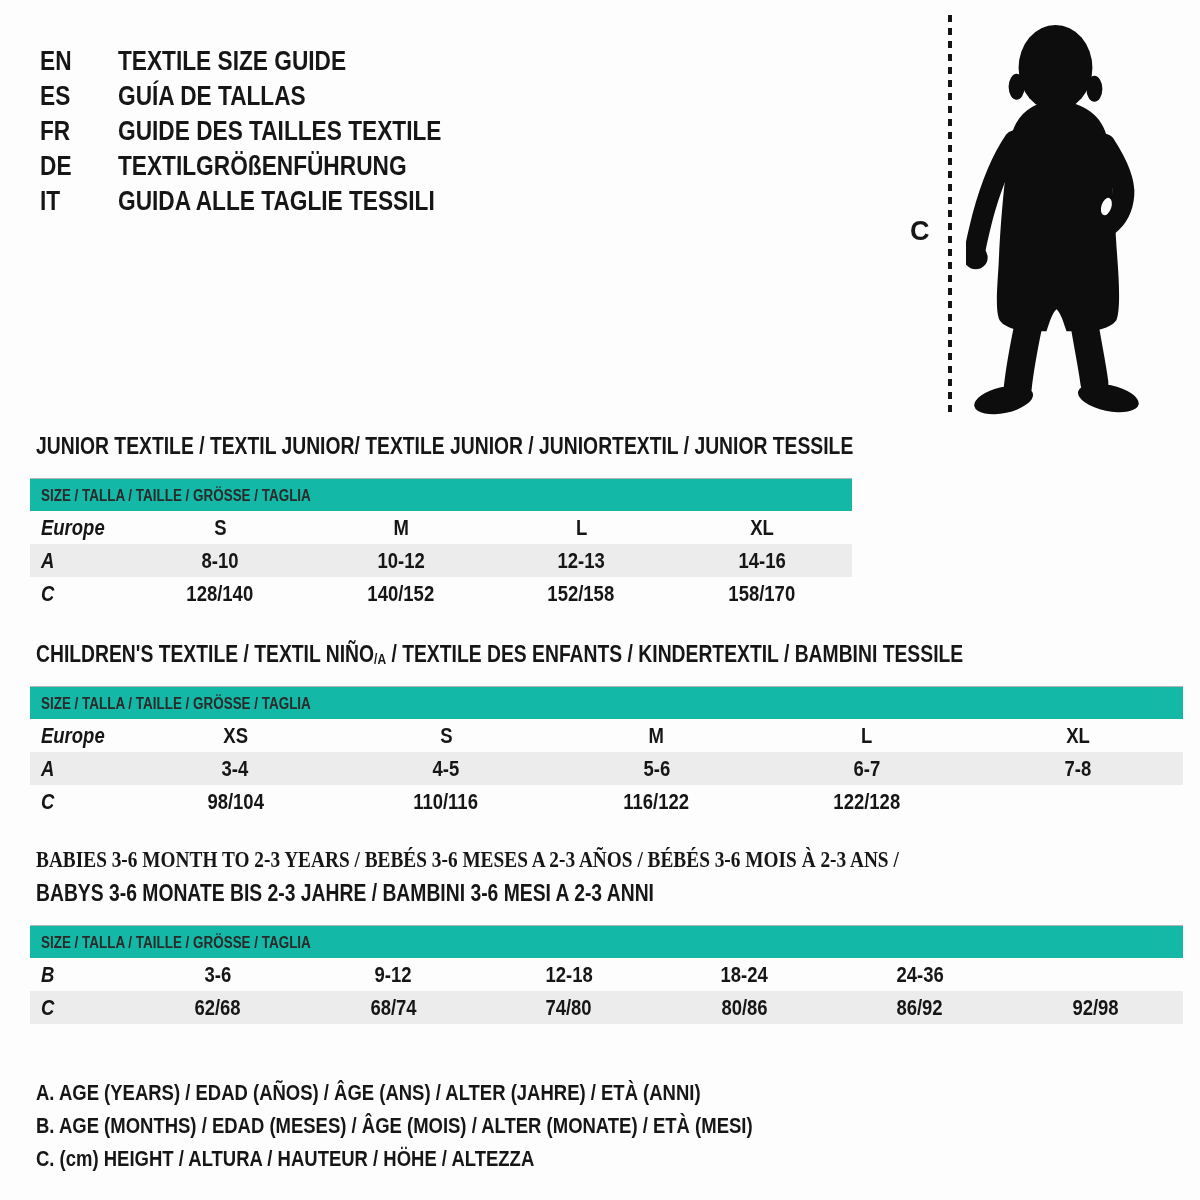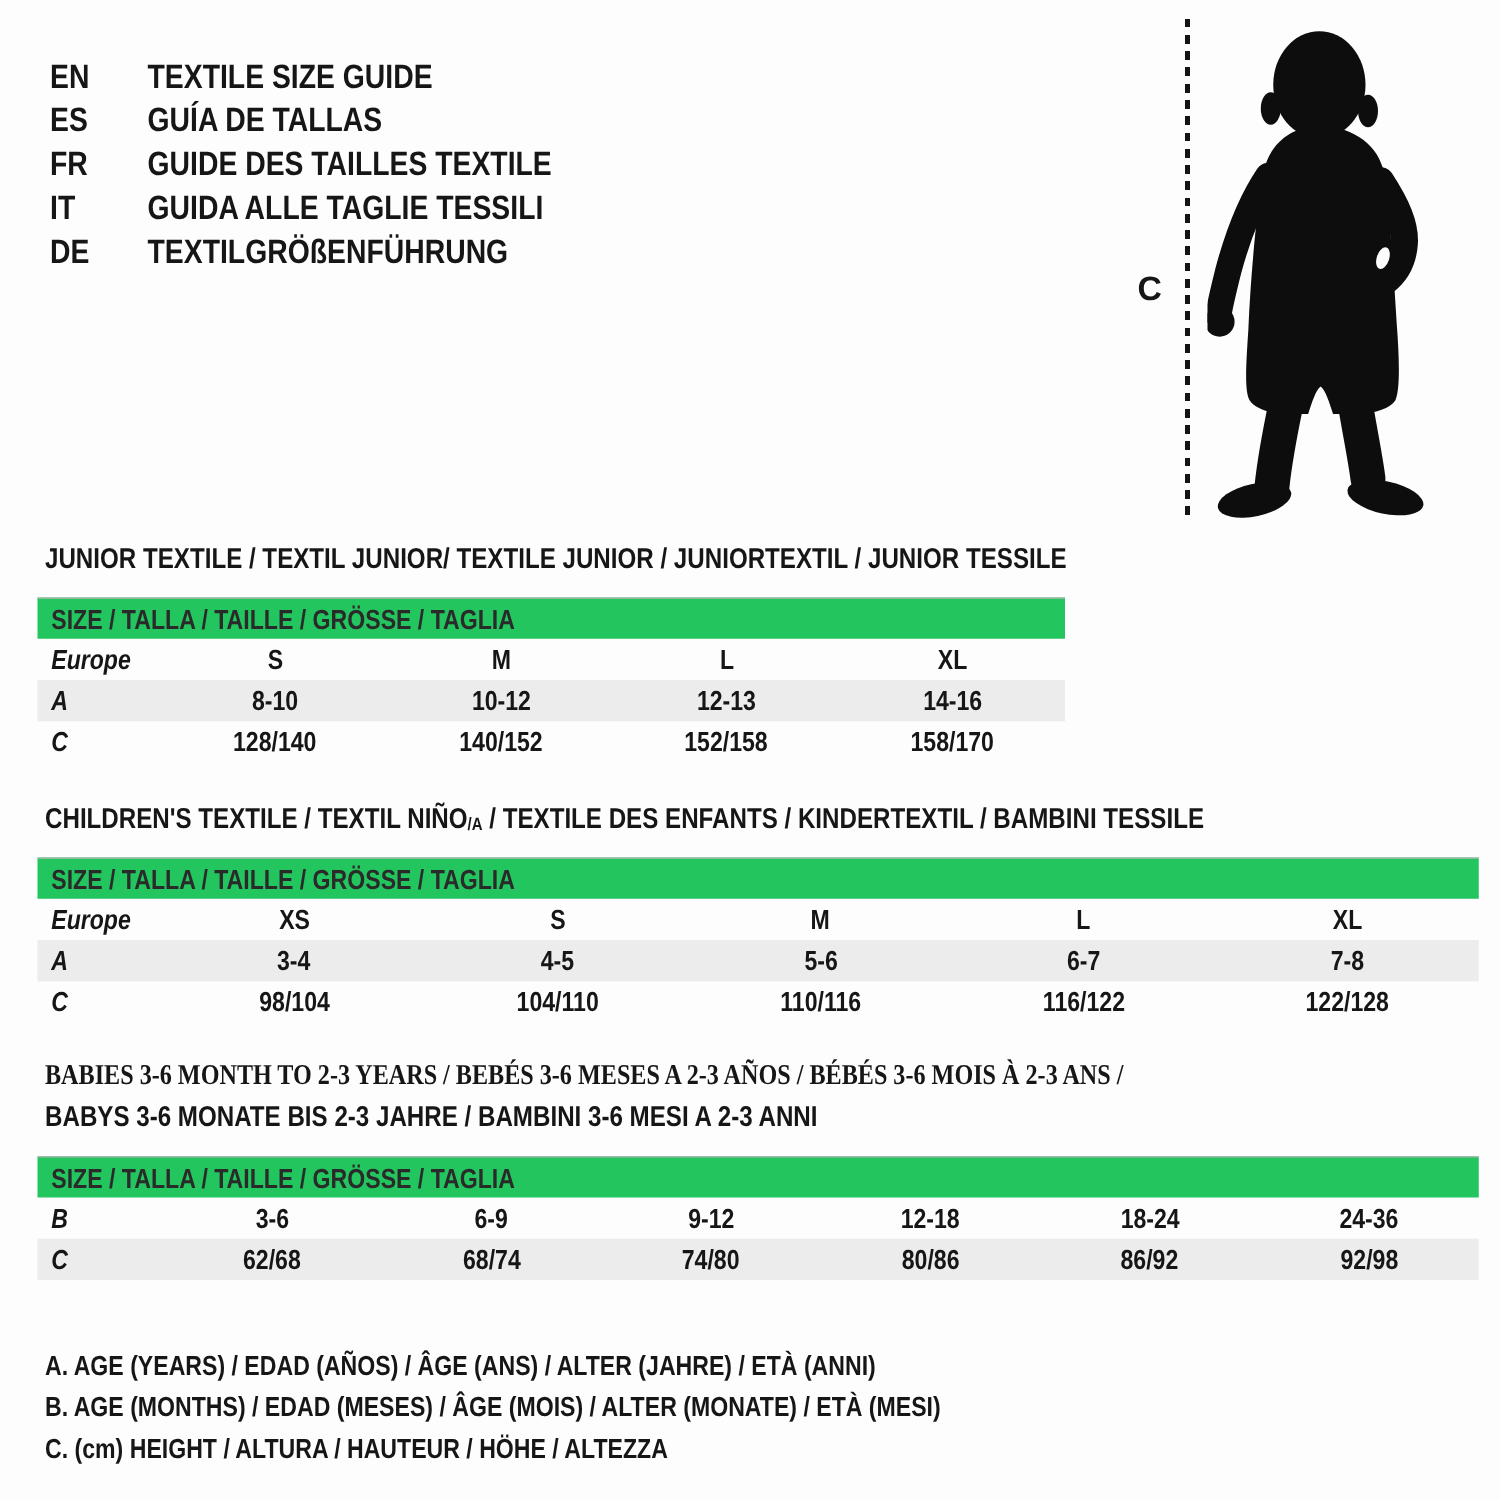--- a/index.html
+++ b/index.html
@@ -28,22 +28,22 @@
   }
   .fig-svg { position:absolute; left:966px; top:13px; width:178px; height:404px; }
 
   
   .sec-head { position:absolute; left:36px; font-size:23px; line-height:28px; }
   .sub-a { font-size:0.62em; vertical-align:-2px; letter-spacing:0; }
 
   
   .size-table { position:absolute; left:30px; }
   .thead {
-    height:33px; line-height:33px; background:#22c55e; color:#2a2a2a;
-    padding-left:11px; font-size:22px;
+    height:33px; line-height:33px; background:#14b8a6; color:#2a2a2a;
+    padding-left:11px; font-size:16px;
     border-top:1px solid #b4b4b4;
   }
   .trow { display:grid; height:33px; line-height:33px; font-size:22px; }
   .trow.shade { background:#ececec; }
   .cell { text-align:center; overflow:visible; }
   .cell.label { text-align:left; padding-left:11px;font-style:italic; }
 
   .t-junior { top:478px; width:822px; }
   .t-junior .trow { grid-template-columns:100px repeat(4,1fr); }
 
@@ -72,26 +72,26 @@
   </div>
   <div class="lang-row">
     <span><span class="cl">ES</span></span>
     <span><span class="cl">GUÍA DE TALLAS</span></span>
   </div>
   <div class="lang-row">
     <span><span class="cl">FR</span></span>
     <span><span class="cl">GUIDE DES TAILLES TEXTILE</span></span>
   </div>
   <div class="lang-row">
+    <span><span class="cl">DE</span></span>
+    <span><span class="cl">TEXTILGRÖßENFÜHRUNG</span></span>
+  </div>
+  <div class="lang-row">
     <span><span class="cl">IT</span></span>
     <span><span class="cl">GUIDA ALLE TAGLIE TESSILI</span></span>
-  </div>
-  <div class="lang-row">
-    <span><span class="cl">DE</span></span>
-    <span><span class="cl">TEXTILGRÖßENFÜHRUNG</span></span>
   </div>
 </div>
 
 <span class="fig-label">C</span>
 <div class="dash-line"></div>
 <svg class="fig-svg" viewBox="0 0 175 405" aria-hidden="true">
   <g fill="#0d0d0d" stroke="none">
     <ellipse cx="88" cy="55" rx="37" ry="43"></ellipse>
     <ellipse cx="49" cy="74" rx="8" ry="13"></ellipse>
     <ellipse cx="127" cy="76" rx="8" ry="13"></ellipse>
@@ -164,41 +164,39 @@
     <div class="cell label"><span class="cl">A</span></div>
     <div class="cell"><span class="cx">3-4</span></div>
     <div class="cell"><span class="cx">4-5</span></div>
     <div class="cell"><span class="cx">5-6</span></div>
     <div class="cell"><span class="cx">6-7</span></div>
     <div class="cell"><span class="cx">7-8</span></div>
   </div>
   <div class="trow">
     <div class="cell label"><span class="cl">C</span></div>
     <div class="cell"><span class="cx">98/104</span></div>
-    <div class="cell"><span class="cx">104/110</span></div>
     <div class="cell"><span class="cx">110/116</span></div>
     <div class="cell"><span class="cx">116/122</span></div>
     <div class="cell"><span class="cx">122/128</span></div>
   </div>
 </div>
 
 <div class="sec-head h-babies1">
   <span class="cl">BABIES 3-6 MONTH TO 2-3 YEARS / BEBÉS 3-6 MESES A 2-3 AÑOS / BÉBÉS 3-6 MOIS À 2-3 ANS /</span>
 </div>
 <div class="sec-head h-babies2">
   <span class="cl">BABYS 3-6 MONATE BIS 2-3 JAHRE / BAMBINI 3-6 MESI A 2-3 ANNI</span>
 </div>
 <div class="size-table t-babies">
   <div class="thead">
     <span class="cl">SIZE / TALLA / TAILLE / GRÖSSE / TAGLIA</span>
   </div>
   <div class="trow">
     <div class="cell label"><span class="cl">B</span></div>
     <div class="cell"><span class="cx">3-6</span></div>
-    <div class="cell"><span class="cx">6-9</span></div>
     <div class="cell"><span class="cx">9-12</span></div>
     <div class="cell"><span class="cx">12-18</span></div>
     <div class="cell"><span class="cx">18-24</span></div>
     <div class="cell"><span class="cx">24-36</span></div>
   </div>
   <div class="trow shade">
     <div class="cell label"><span class="cl">C</span></div>
     <div class="cell"><span class="cx">62/68</span></div>
     <div class="cell"><span class="cx">68/74</span></div>
     <div class="cell"><span class="cx">74/80</span></div>

